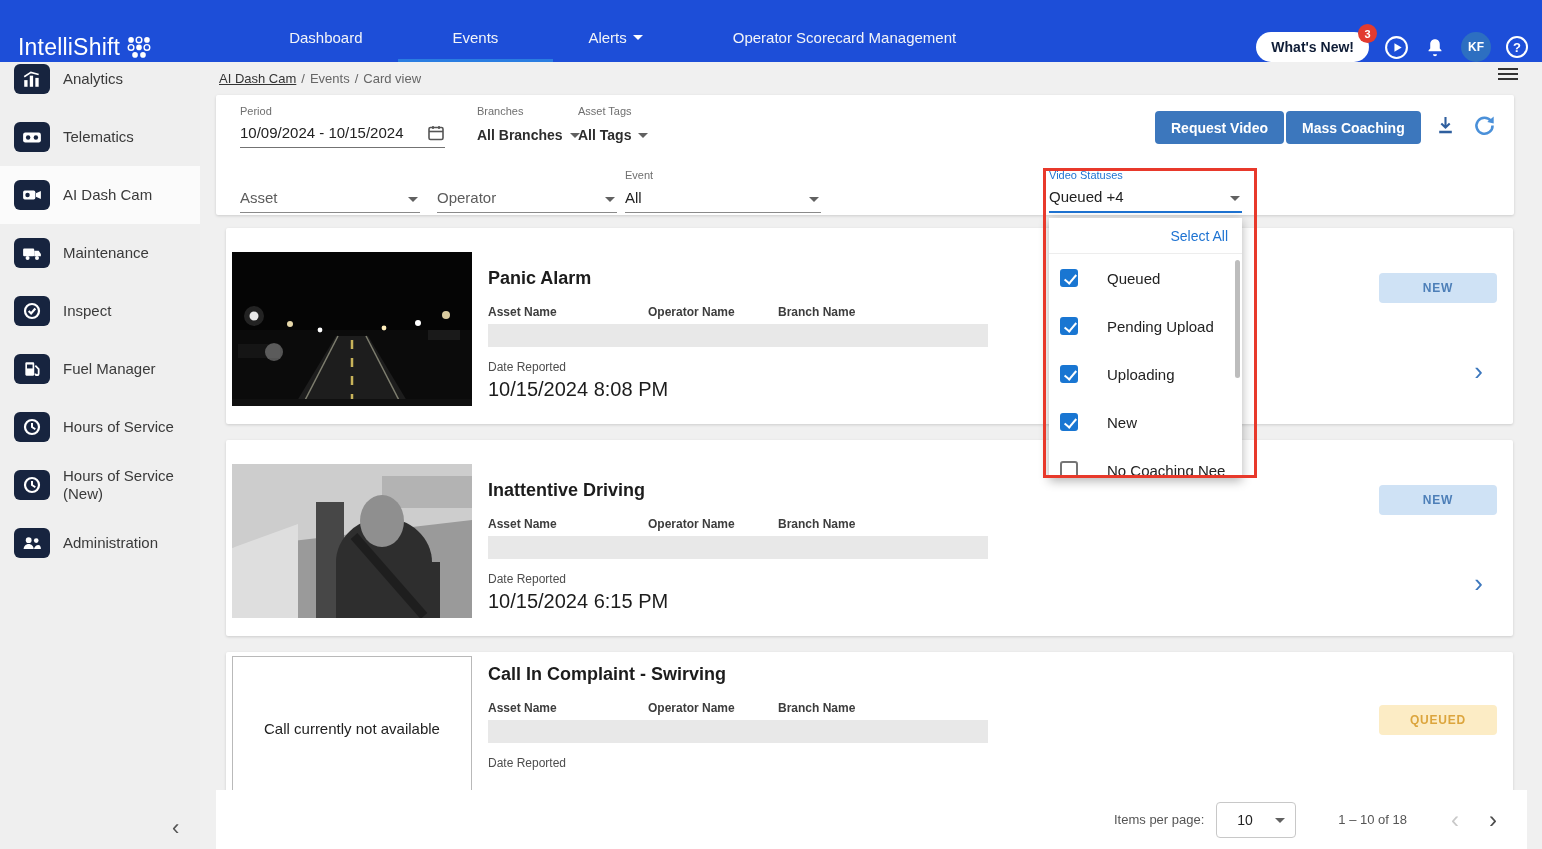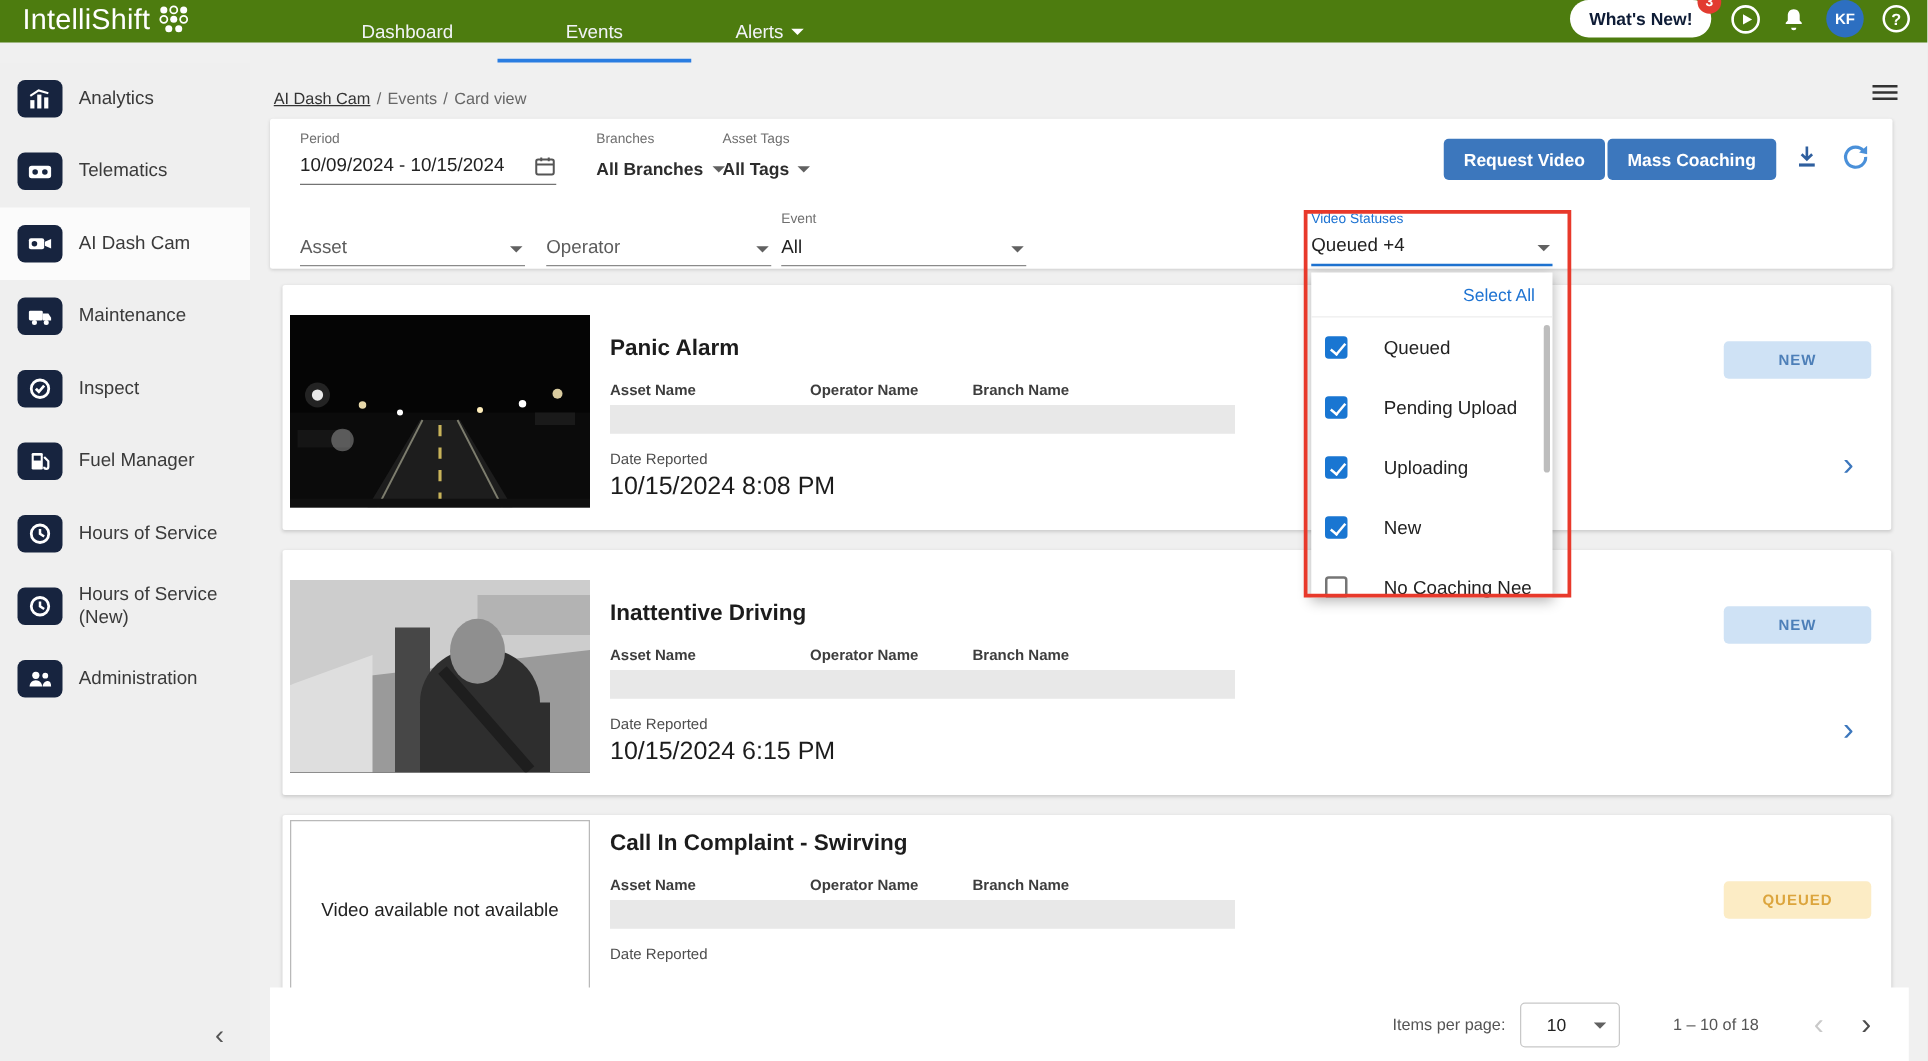--- a/index.html
+++ b/index.html
@@ -1,21 +1,21 @@
 <!DOCTYPE html>
 <html><head>
 <meta charset="utf-8">
 <style>
   * { box-sizing: border-box; margin: 0; padding: 0; }
   html,body { width:1542px; height:849px; }
   body { font-family: "Liberation Sans", sans-serif; background:#e9e9e9; }
   .app { position:relative; width:1542px; height:849px; overflow:hidden; background:#f0f0f0; }
 
   
-  .topbar { position:absolute; top:0; left:0; right:0; height:34px; background:#4d7c0f; display:flex; align-items:flex-start; color:#fff; z-index:50; }
+  .topbar { position:absolute; top:0; left:0; right:0; height:62px; background:#1d4ed8; display:flex; align-items:flex-end; color:#fff; z-index:50; }
   .logo { display:flex; align-items:center; padding-left:18px; cursor:pointer; }
   .logo-text { font-size:23px; font-weight:400; letter-spacing:0.2px; }
   .logo-mark { margin-left:4px; }
   .topnav { display:flex; gap:90px; margin-left:135px; height:50px; align-items:center; }
   .topnav-item { position:relative; height:50px; display:flex; align-items:center; gap:6px; font-size:15px; color:#f2f4f8; cursor:pointer; white-space:nowrap; }
   .topnav-item.active::after { content:""; position:absolute; left:-55px; right:-55px; bottom:0; height:3px; background:#2a7de1; }
   .caret { display:inline-block; width:0; height:0; border-left:5px solid transparent; border-right:5px solid transparent; border-top:5px solid #616161; }
   .caret.white { border-top-color:#fff; }
   .topbar-right { margin-left:auto; display:flex; align-items:center; gap:15px; padding-right:14px; }
   .whats-new { position:relative; background:#fff; color:#0e1c36; font-size:14px; font-weight:bold; padding:7px 15px; border-radius:17px; cursor:pointer; white-space:nowrap; }
@@ -120,20 +120,23 @@
     <nav class="topnav">
       <div class="topnav-item">
           <span>Dashboard</span>
         </div>
       <div class="topnav-item active">
           <span>Events</span>
         </div>
       <div class="topnav-item">
           <span>Alerts</span>
           <span class="caret white"></span>
+        </div>
+      <div class="topnav-item">
+          <span>Operator Scorecard Management</span>
         </div>
     </nav>
     <div class="topbar-right">
       <div class="whats-new">
         <span>What's New!</span>
         <span class="wn-badge">3</span>
       </div>
       <span class="round-icon">
         <svg viewBox="0 0 24 24" width="25" height="25">
             <circle cx="12" cy="12" r="10" fill="none" stroke="#fff" stroke-width="2"></circle>
@@ -404,21 +407,21 @@
         <div class="value-bar"></div>
         <div class="date-label">Date Reported</div>
         <div class="date-value">10/15/2024 6:15 PM</div>
       </div>
       <div class="card-badge badge--new">NEW</div>
       <div class="card-chevron">›</div>
     </article>
 
     <article class="event-card card3">
       <div class="nv-box">
-        <span>Video available not available</span>
+        <span>Call currently not available</span>
       </div>
       <div class="card-body">
         <div class="ev-title">Call In Complaint - Swirving</div>
         <div class="ev-labels">
           <span>Asset Name</span>
           <span>Operator Name</span>
           <span>Branch Name</span>
         </div>
         <div class="value-bar"></div>
         <div class="date-label">Date Reported</div>

